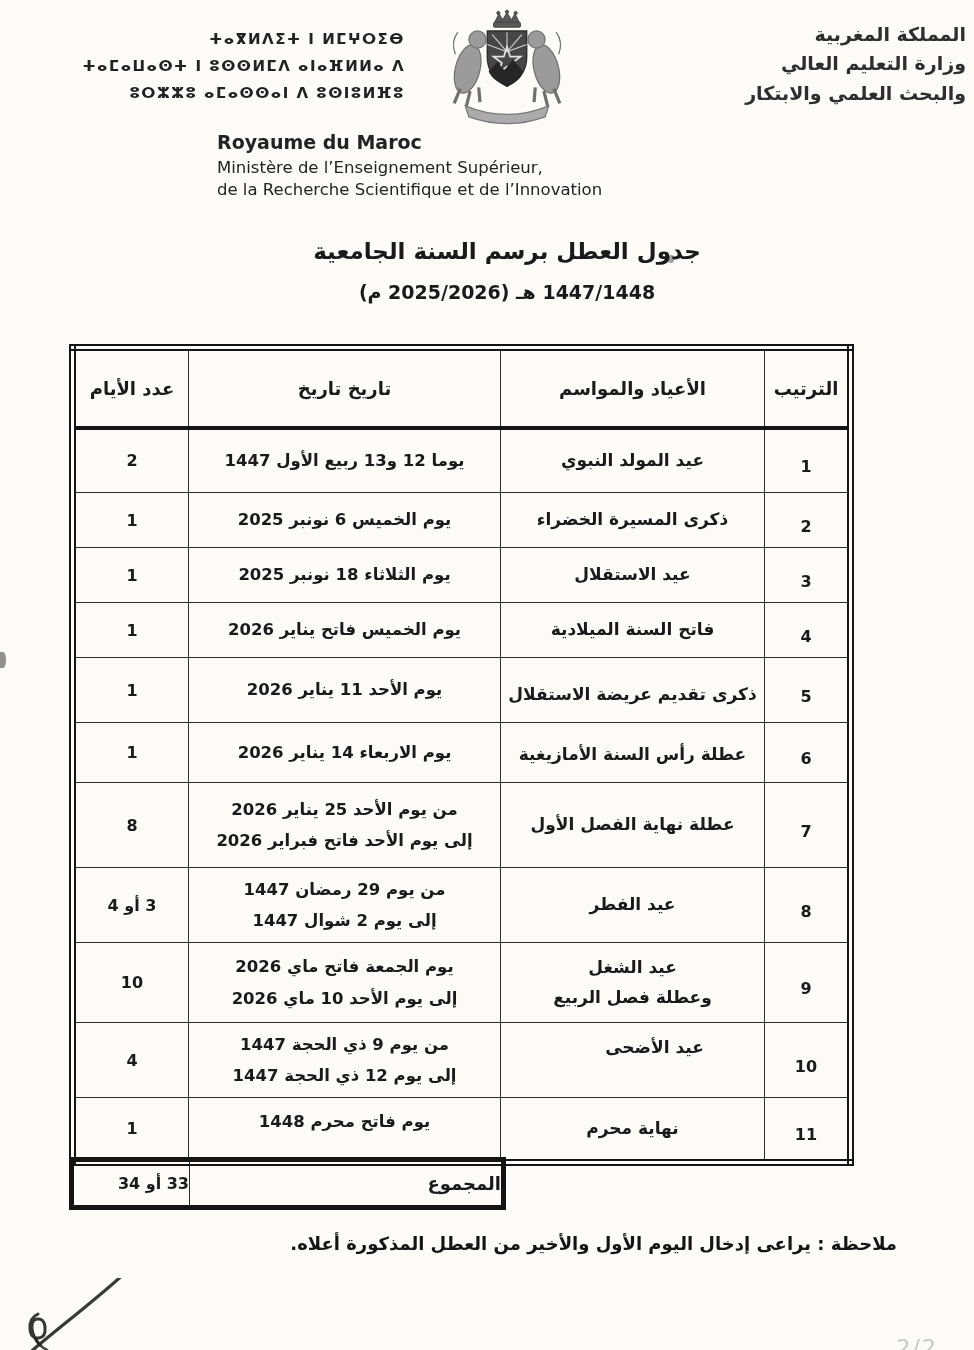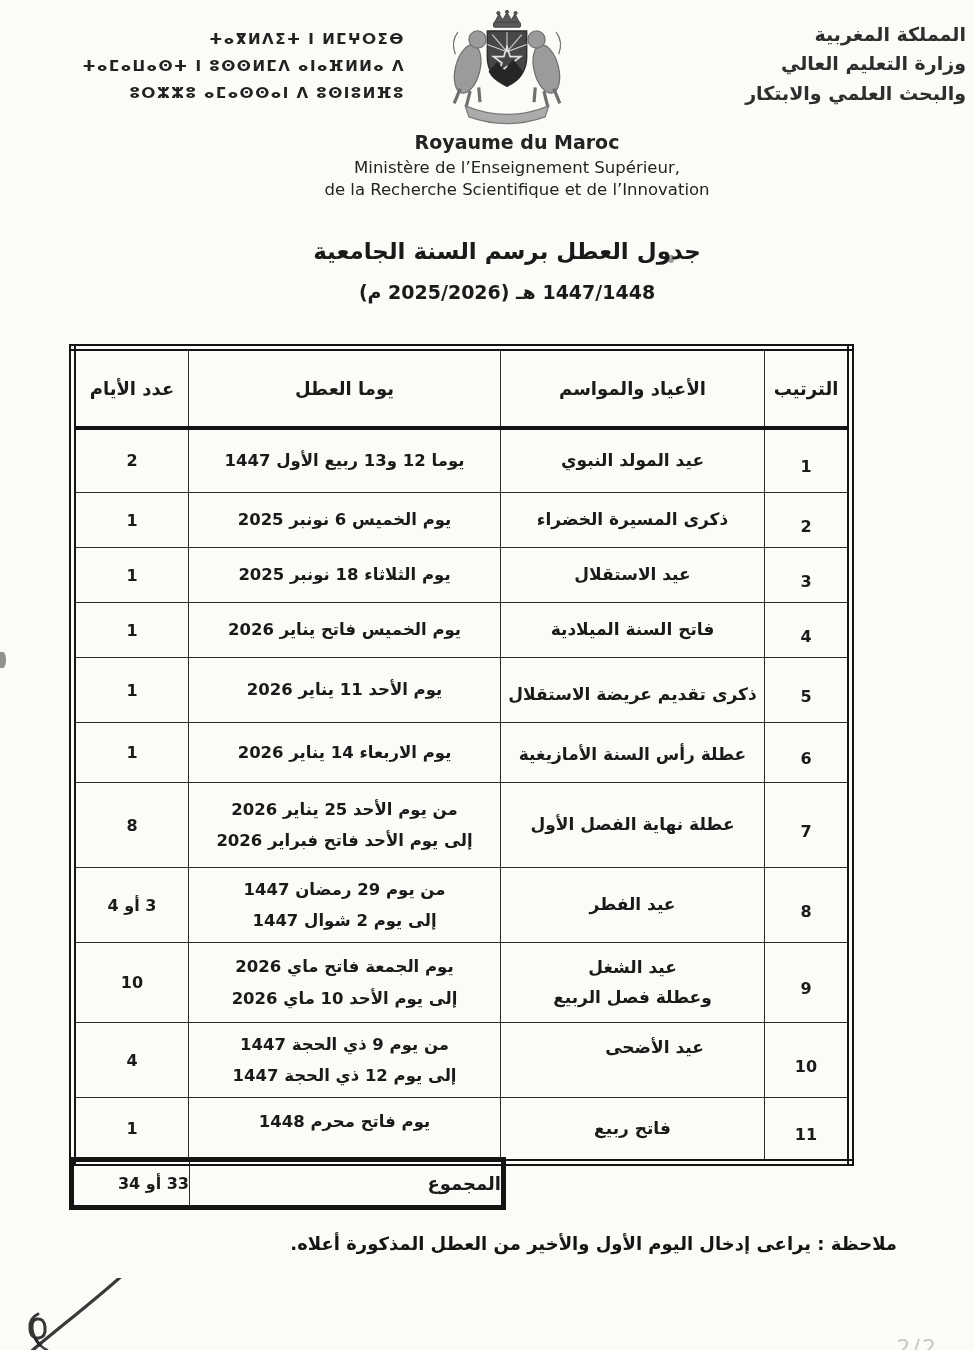--- a/index.html
+++ b/index.html
@@ -19,21 +19,21 @@
     font-size: 15px; line-height: 1.8; letter-spacing: 1.5px;
     color: #222;
   }
   .emblem-wrap { left: 428px; top: 10px; width: 158px; height: 120px; text-align: center; }
   .arabic-block {
     left: 636px; top: 20px; width: 330px;
     text-align: right; direction: rtl;
     font-weight: bold; font-size: 19px; line-height: 1.55;
     color: #2e2e2e; filter: blur(0.3px);
   }
-  .french-block { left: 217px; top: 131px; width: 600px; text-align: center; color: #232323; }
+  .french-block { left: 217px; top: 131px; width: 600px; color: #232323; }
   .french-l1 { font-weight: bold; font-size: 19px; margin-bottom: 4px; }
   .french-l2, .french-l3 { font-size: 16.5px; line-height: 1.32; }
 
   
   .doc-title { left: 187px; top: 238px; width: 640px; text-align: center; direction: rtl; }
   .doc-title-l1 { font-size: 23px; font-weight: bold; }
   .doc-title-l2 { font-size: 19px; font-weight: bold; margin-top: 17px; }
   .title-speck { left: 668px; top: 255px; width: 6px; height: 8px; background:#777; border-radius: 60% 40% 50% 50%; opacity:.7; }
 
   
@@ -156,21 +156,21 @@
     <colgroup>
       <col style="width:86px">
         <col style="width:264px">
         <col style="width:312px">
         <col style="width:116px">
     </colgroup>
     <thead>
       <tr style="height:80px">
         <th>الترتيب</th>
         <th>الأعياد والمواسم</th>
-        <th>يوما العطل</th>
+        <th>تاريخ تاريخ</th>
         <th>عدد الأيام</th>
       </tr>
     </thead>
     <tbody>
       <tr style="height:65px">
         <td class="cell-rank">1</td>
         <td class="cell-holiday">عيد المولد النبوي</td>
         <td class="cell-date">يوما 12 و13 ربيع الأول 1447</td>
         <td class="cell-days">2</td>
       </tr>
@@ -228,21 +228,21 @@
       </tr>
       <tr style="height:75px">
         <td class="cell-rank">10</td>
         <td class="cell-holiday">عيد الأضحى</td>
         <td class="cell-date">من يوم 9 ذي الحجة 1447
 إلى يوم 12 ذي الحجة 1447</td>
         <td class="cell-days">4</td>
       </tr>
       <tr style="height:65px">
         <td class="cell-rank">11</td>
-        <td class="cell-holiday">فاتح ربيع</td>
+        <td class="cell-holiday">نهاية محرم</td>
         <td class="cell-date">يوم فاتح محرم 1448</td>
         <td class="cell-days">1</td>
       </tr>
     </tbody>
   </table>
 </div>
 
 <div class="abs total-wrap">
   <table class="total-table">
     <colgroup>

